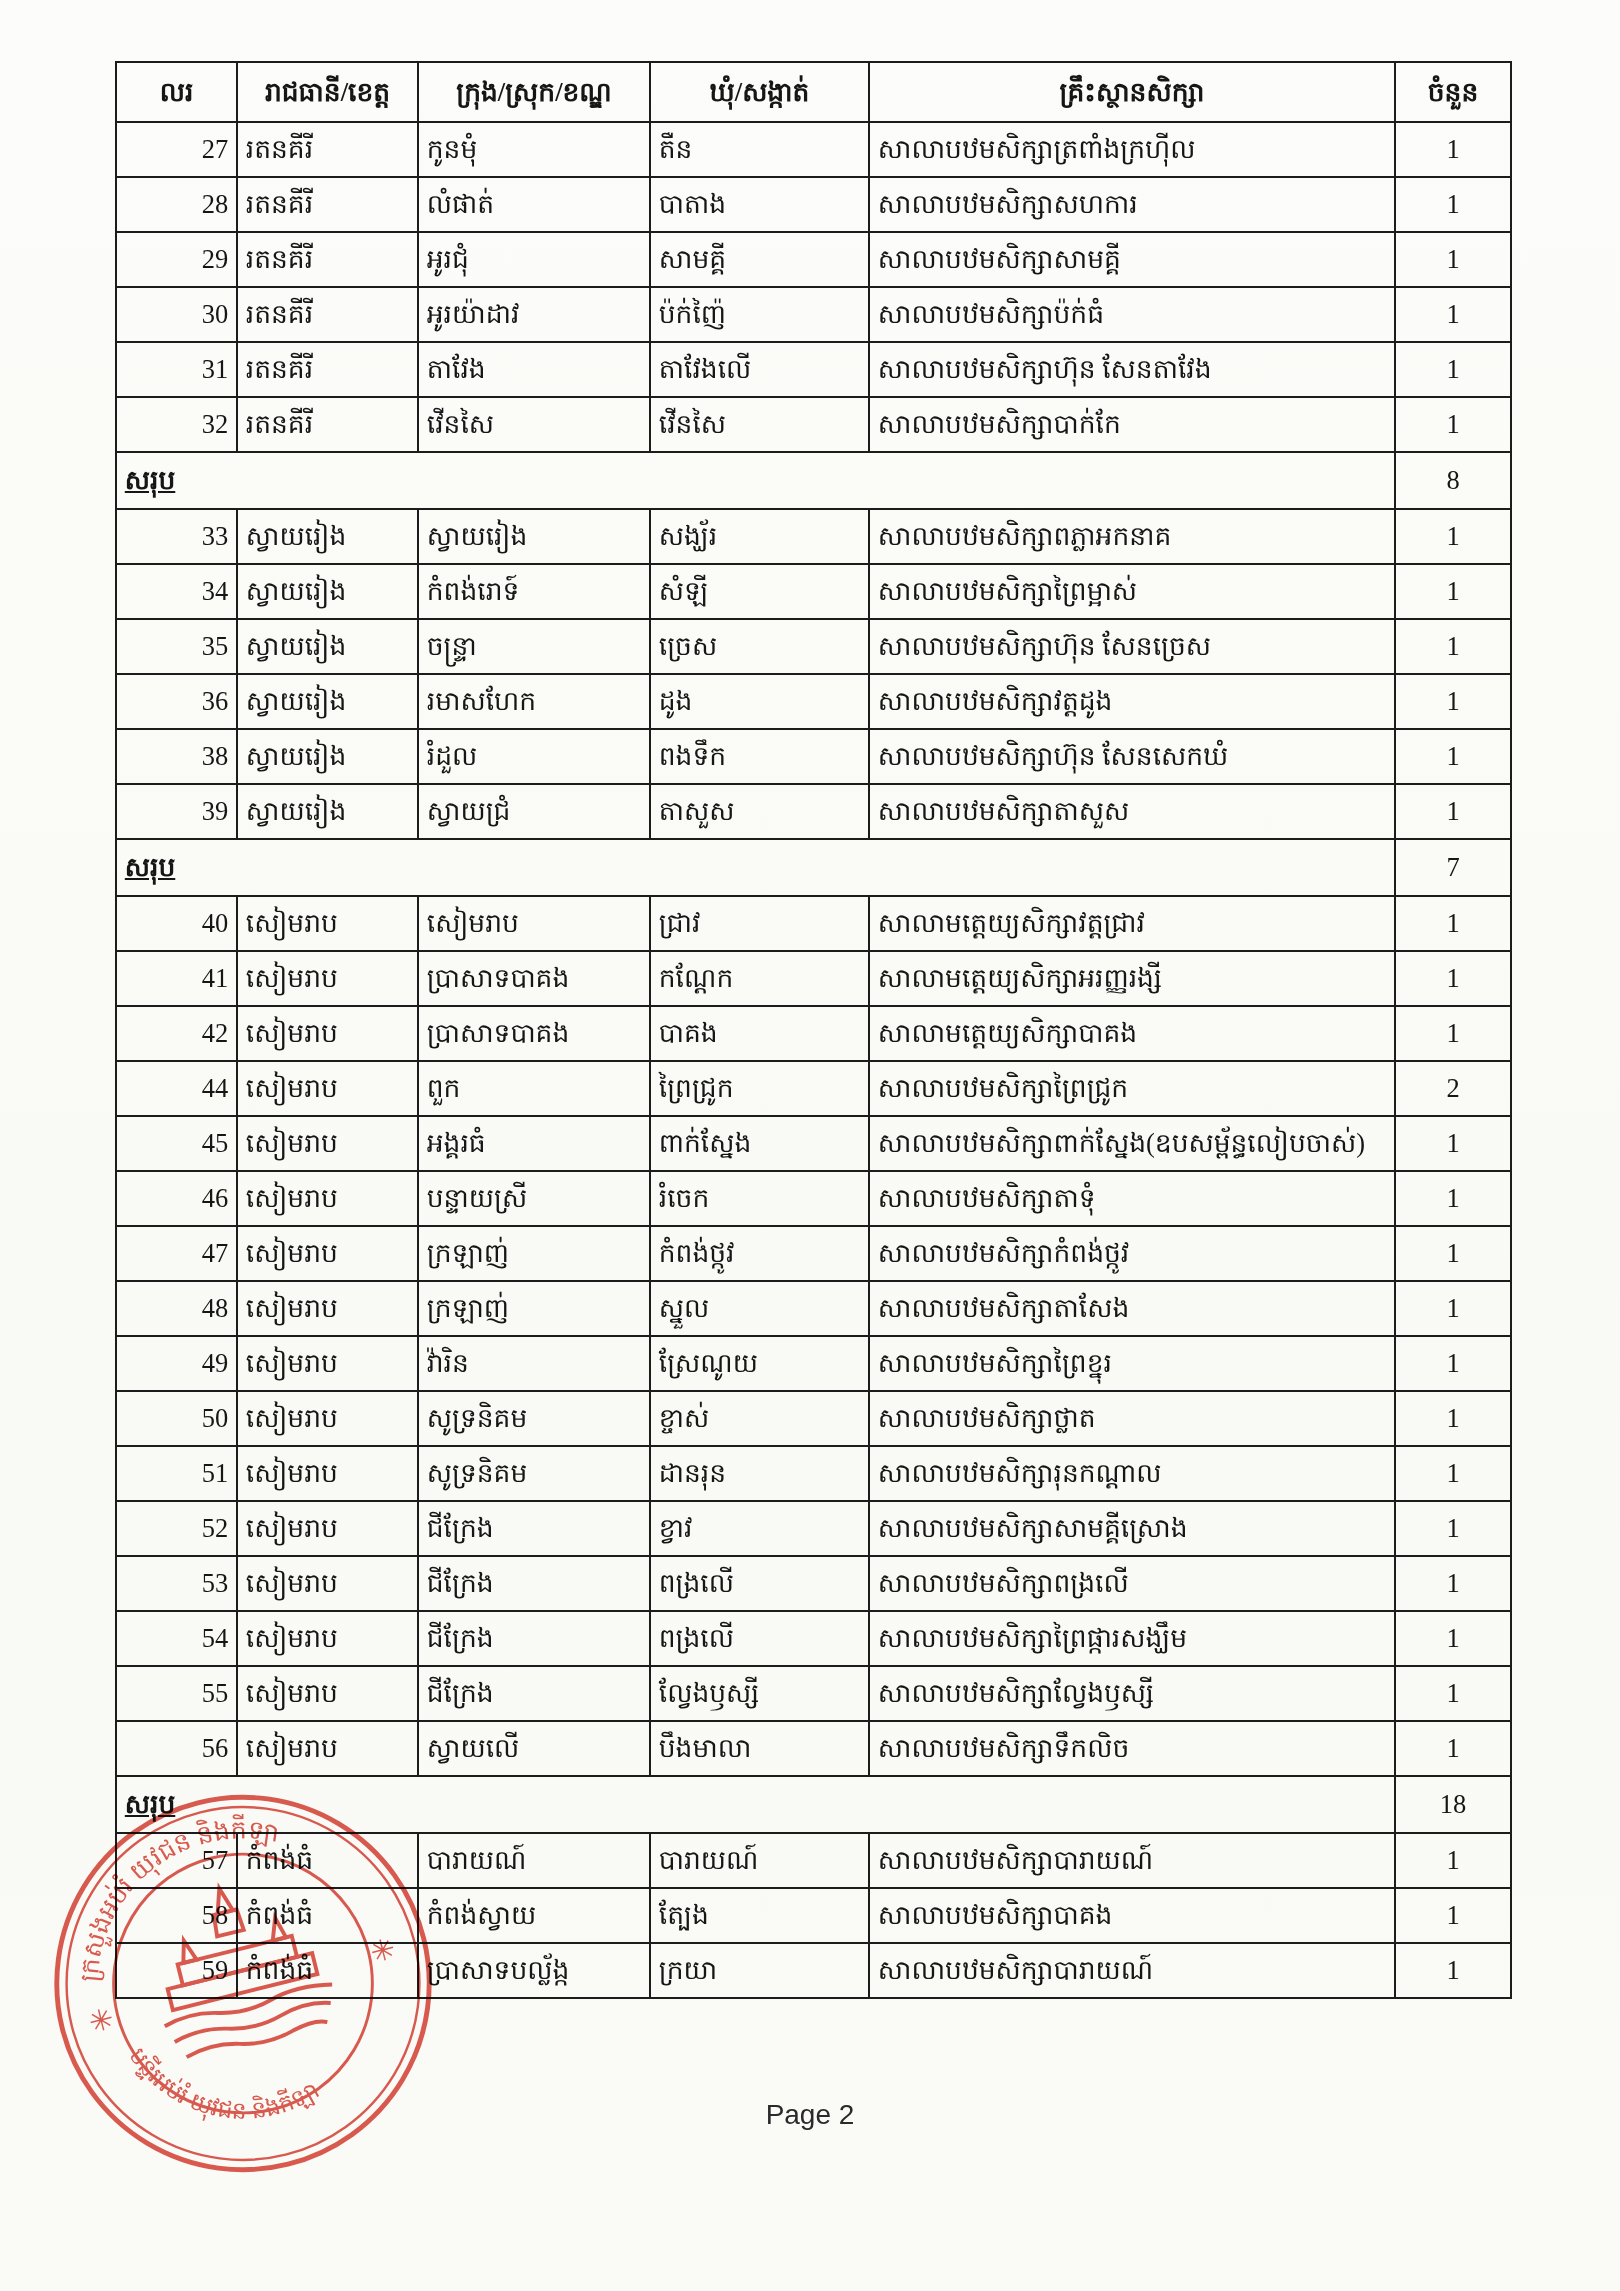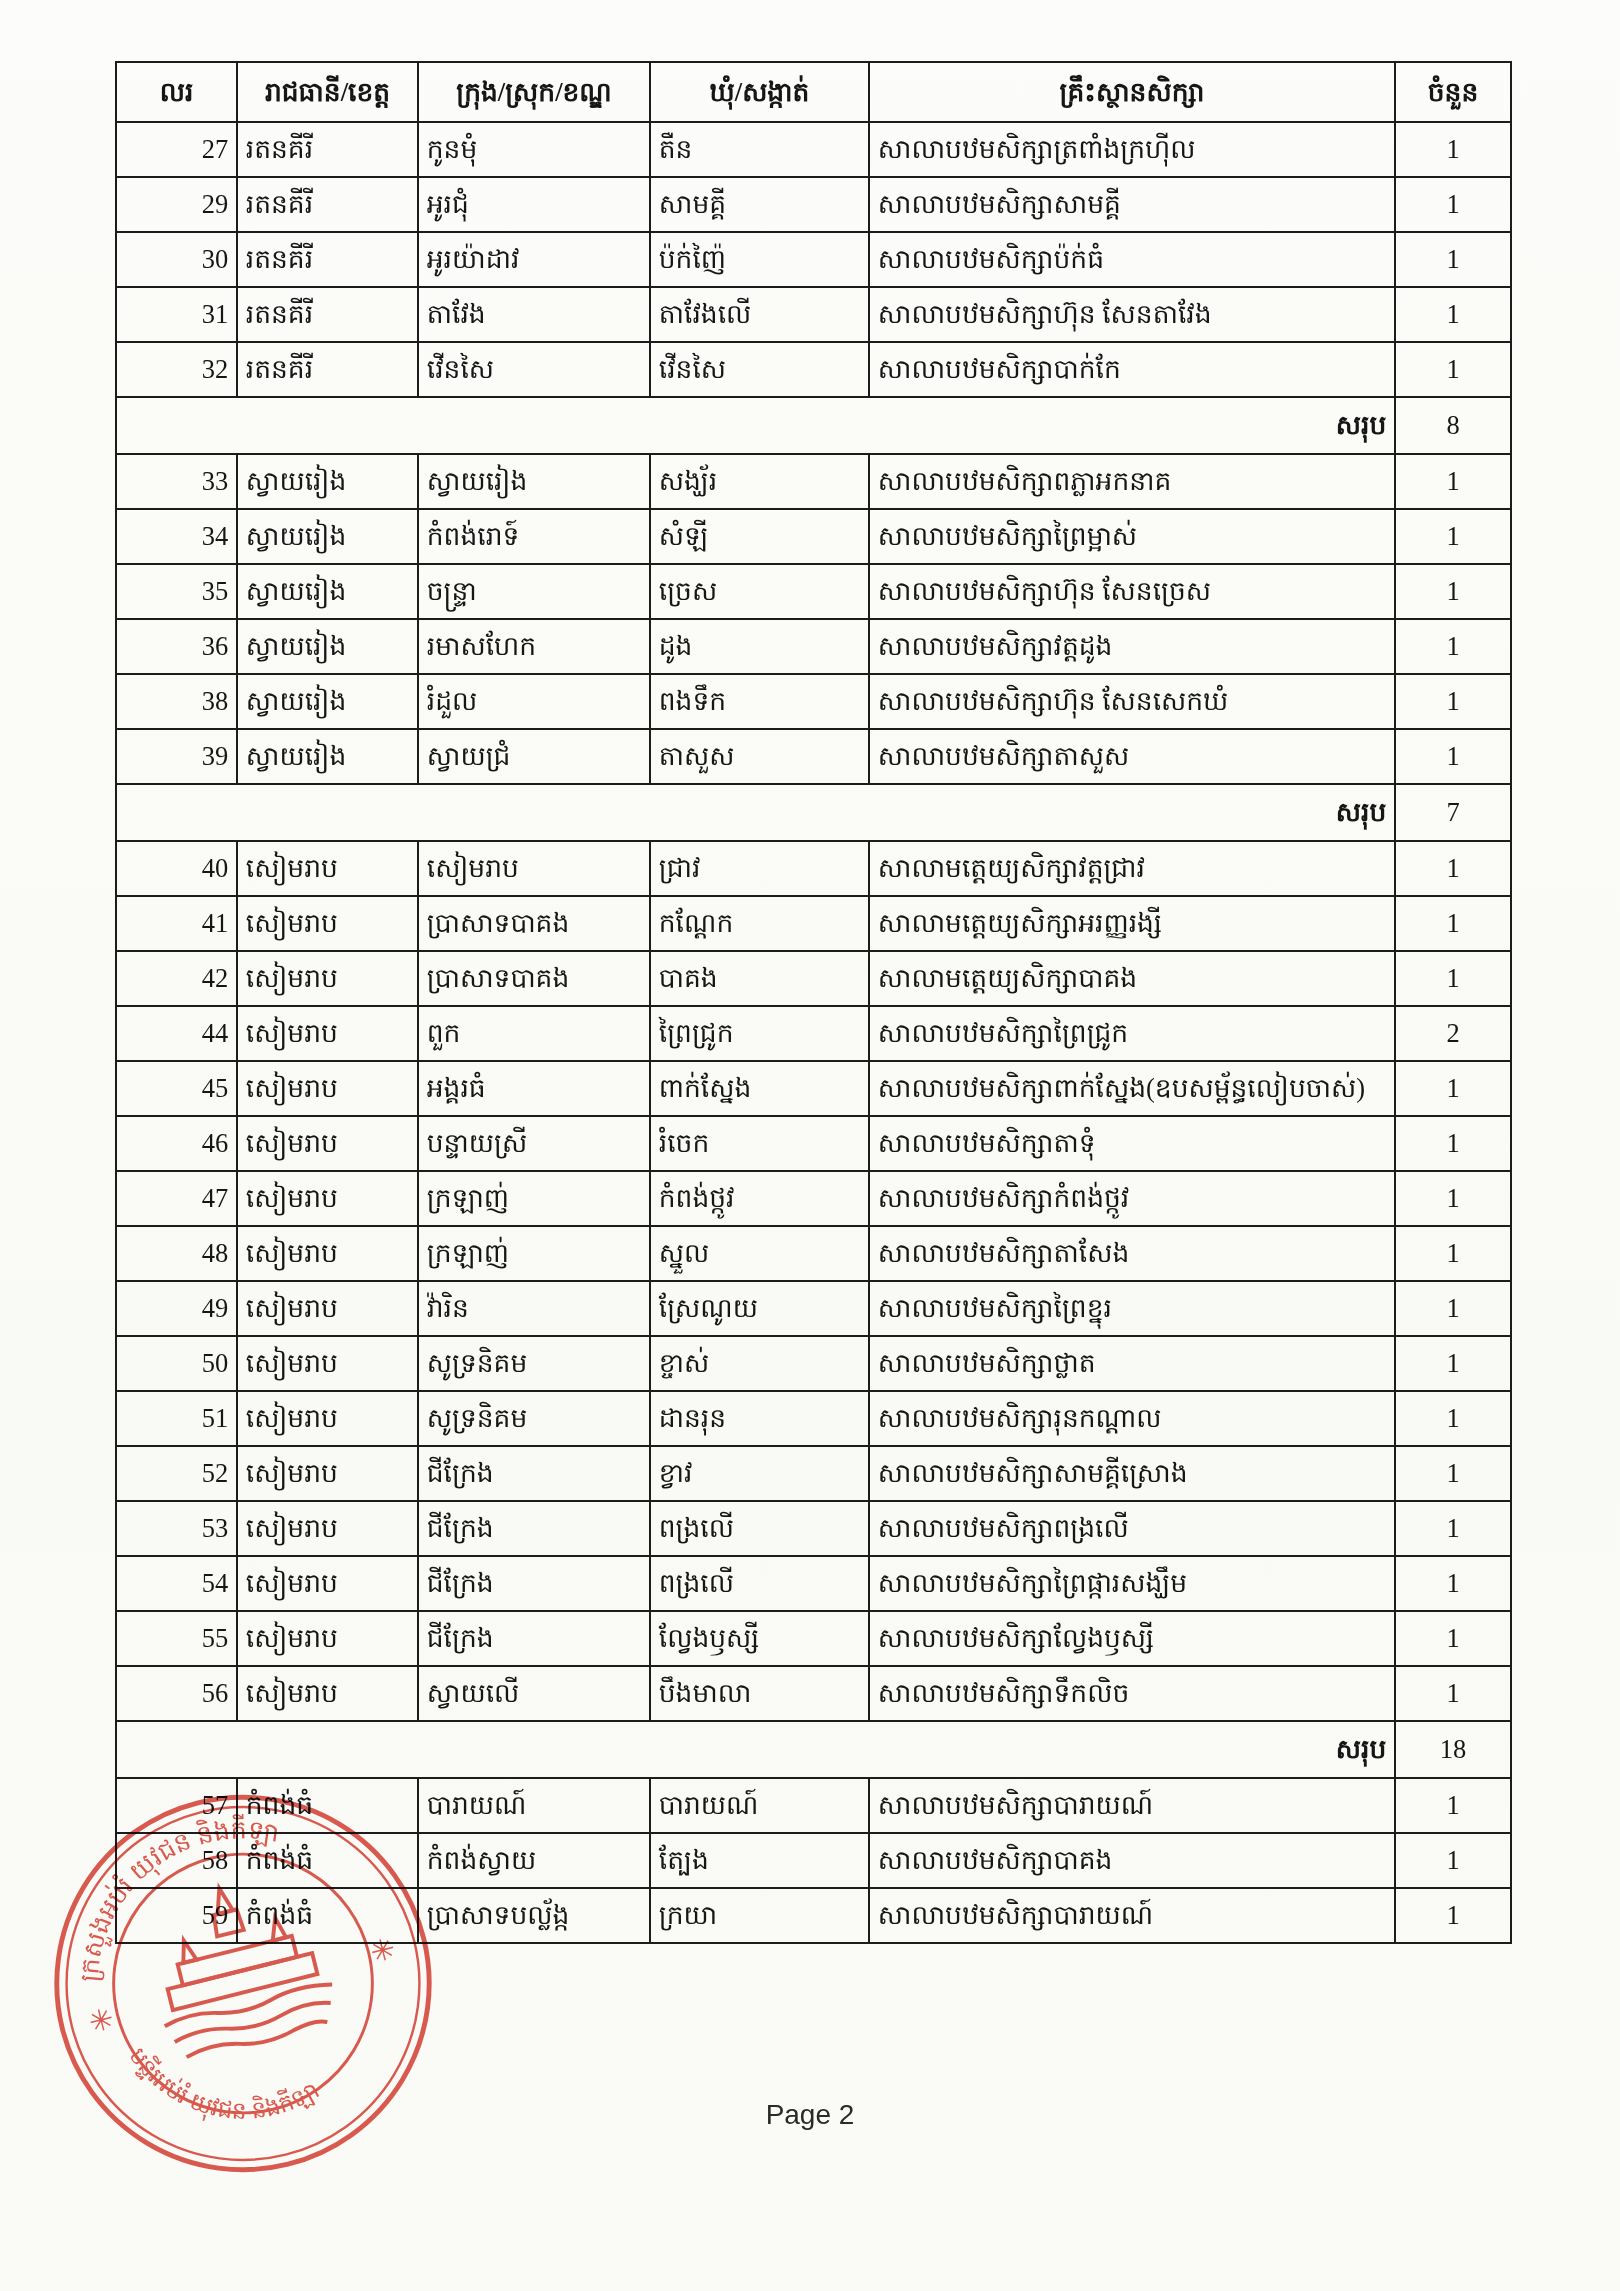--- a/index.html
+++ b/index.html
@@ -35,21 +35,21 @@
     height:58px;
     font-size:25.5px;
     font-weight:bold;
     text-align:center;
     border-bottom-width:2.9px;
   }
   tbody td{height:53px;}
   td.no-cell{text-align:right;font-size:25.5px;font-family:"Liberation Serif","DejaVu Serif",serif;}
   td.count-cell{text-align:center;font-size:24.5px;font-family:"Liberation Serif","DejaVu Serif",serif;}
   tr[data-name="subtotal-row"] td{height:55px;border-top-width:2.9px;border-bottom-width:2.9px;}
-  td.subtotal-label{text-align:right;font-weight:bold;font-size:27.4px;}
+  td.subtotal-label{text-align:left;font-weight:bold;font-size:27.4px;text-decoration:underline;}
   .page-footer{
     position:absolute;
     top:2099px;left:0;width:1620px;
     text-align:center;
     font-family:"Liberation Sans","DejaVu Sans",sans-serif;
     font-size:28px;color:#2a2a2a;
   }
   .stamp{
     position:absolute;
     left:47px;top:1753px;
@@ -86,20 +86,28 @@
       <th data-name="col-header-count">ចំនួន</th>
     </tr>
   </thead>
   <tbody data-name="table-body">
       <tr data-name="table-row">
         <td class="no-cell" data-name="no-cell">27</td>
         <td class="province-cell" data-name="province-cell">រតនគីរី</td>
         <td class="district-cell" data-name="district-cell">កូនមុំ</td>
         <td class="commune-cell" data-name="commune-cell">តឺន</td>
         <td class="institution-cell" data-name="institution-cell">សាលាបឋមសិក្សាត្រពាំងក្រហ៊ីល</td>
+        <td class="count-cell" data-name="count-cell">1</td>
+      </tr>
+      <tr data-name="table-row">
+        <td class="no-cell" data-name="no-cell">28</td>
+        <td class="province-cell" data-name="province-cell">រតនគីរី</td>
+        <td class="district-cell" data-name="district-cell">លំផាត់</td>
+        <td class="commune-cell" data-name="commune-cell">បាតាង</td>
+        <td class="institution-cell" data-name="institution-cell">សាលាបឋមសិក្សាសហការ</td>
         <td class="count-cell" data-name="count-cell">1</td>
       </tr>
       <tr data-name="table-row">
         <td class="no-cell" data-name="no-cell">29</td>
         <td class="province-cell" data-name="province-cell">រតនគីរី</td>
         <td class="district-cell" data-name="district-cell">អូរជុំ</td>
         <td class="commune-cell" data-name="commune-cell">សាមគ្គី</td>
         <td class="institution-cell" data-name="institution-cell">សាលាបឋមសិក្សាសាមគ្គី</td>
         <td class="count-cell" data-name="count-cell">1</td>
       </tr>

